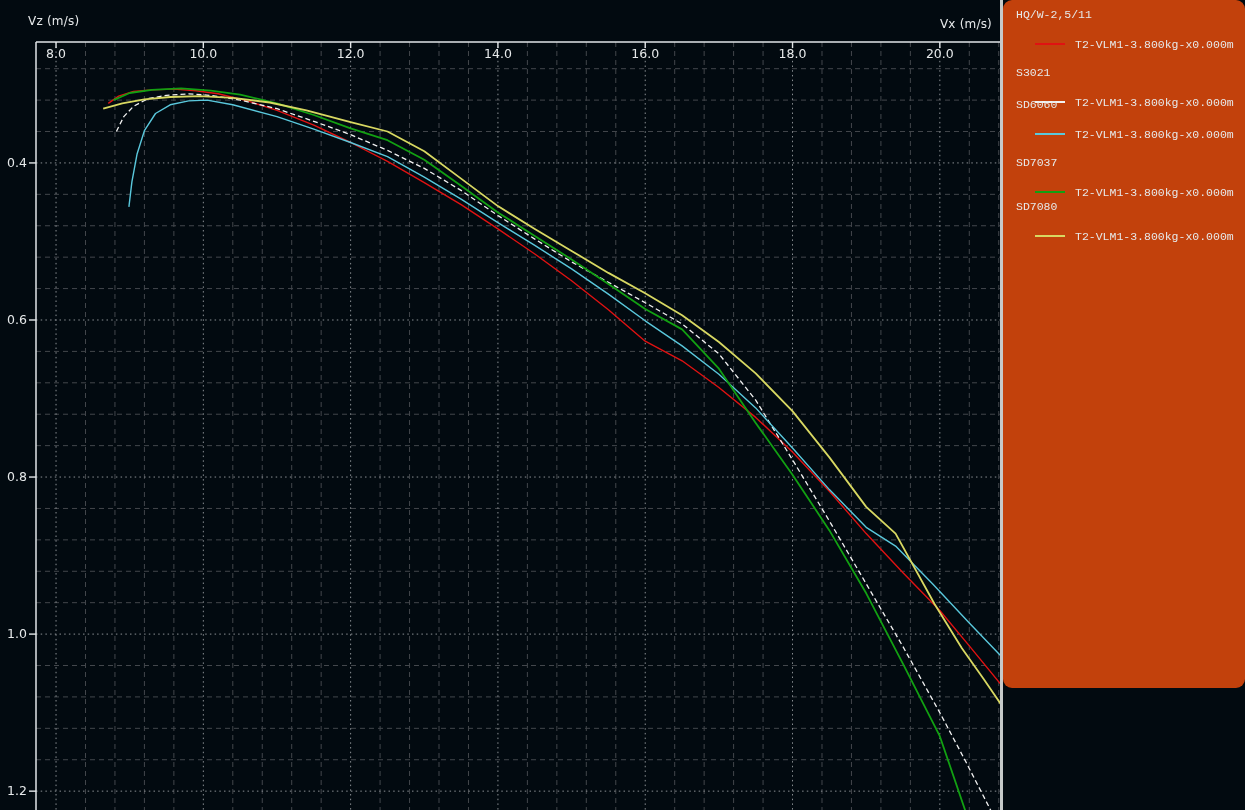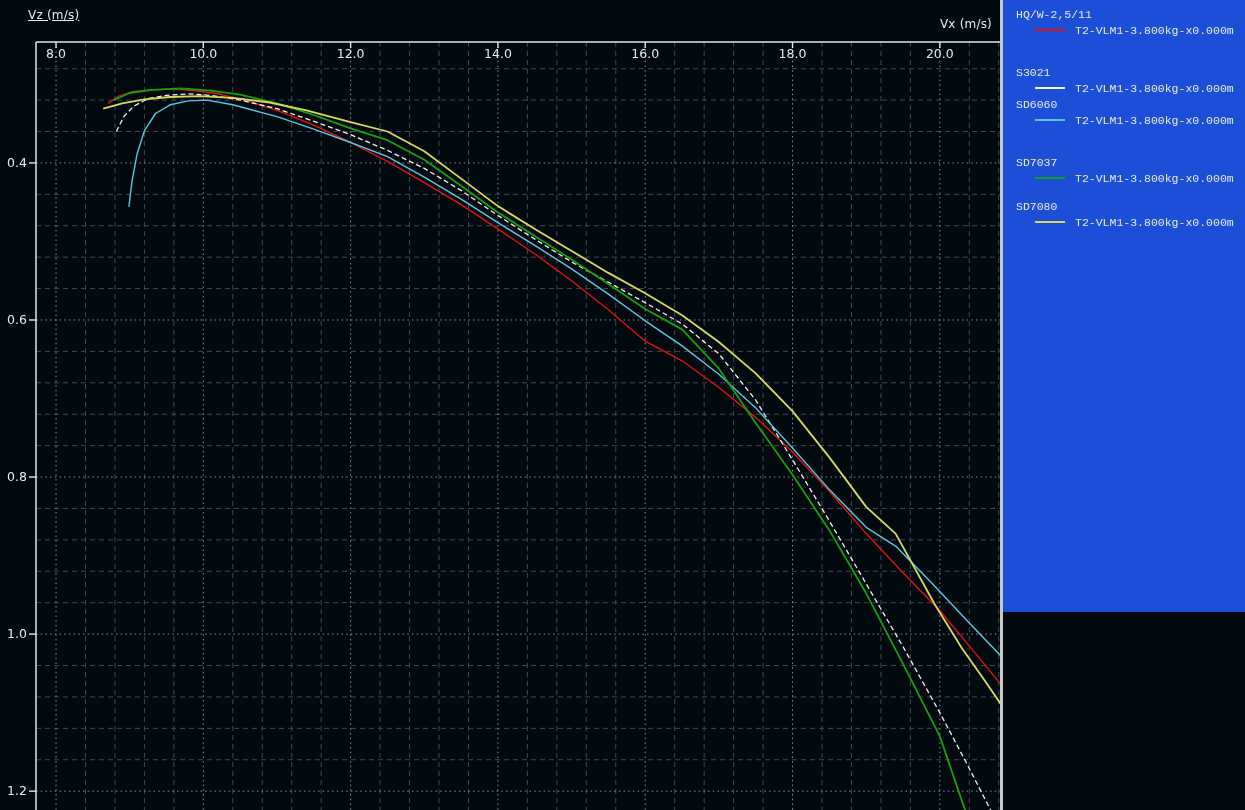--- a/index.html
+++ b/index.html
@@ -1,26 +1,26 @@
 <!DOCTYPE html>
 <html><head>
 <meta charset="utf-8">
 <style>
   html,body{margin:0;padding:0;background:#020a10;width:1245px;height:810px;overflow:hidden;}
   #app{position:relative;width:1245px;height:810px;font-family:"DejaVu Sans",sans-serif;}
   #chart-area{position:absolute;left:0;top:0;width:1000px;height:810px;background:#020a10;}
   #chart-svg{position:absolute;left:0;top:0;}
   .axis-title{position:absolute;color:#e6e9ea;font-size:12px;letter-spacing:0.2px;}
-  #y-axis-title{left:28px;top:8px;text-decoration:underline;}
+  #y-axis-title{left:28px;top:14px;}
   #x-axis-title{right:8px;top:17px;text-align:left;}
   #panel-divider{position:absolute;left:1000px;top:0;width:3px;height:810px;background:#c6cac9;}
-  #legend-panel{position:absolute;left:1003px;top:0;width:242px;height:612px;background:#1d4ed8;}
+  #legend-panel{position:absolute;left:1003px;top:0;width:242px;height:688px;background:#c2410c;border-radius:9px;}
   .legend-entry{position:absolute;left:13px;width:225px;font-family:"Liberation Mono","DejaVu Sans Mono",monospace;color:#e6e8e8;}
   .legend-name{font-size:11.5px;line-height:13px;white-space:pre;}
-  .legend-row{display:flex;align-items:center;margin-top:3px;height:12px;}
+  .legend-row{display:flex;align-items:center;margin-top:17px;height:12px;}
   .legend-line{width:30px;height:2px;margin-left:19px;flex:0 0 30px;}
   .legend-sub{font-size:11.5px;margin-left:10px;white-space:pre;}
 </style>
 </head>
 <body>
 
 <div id="app">
 
   <div id="chart-area">
     <svg id="chart-svg" width="1000" height="810">

